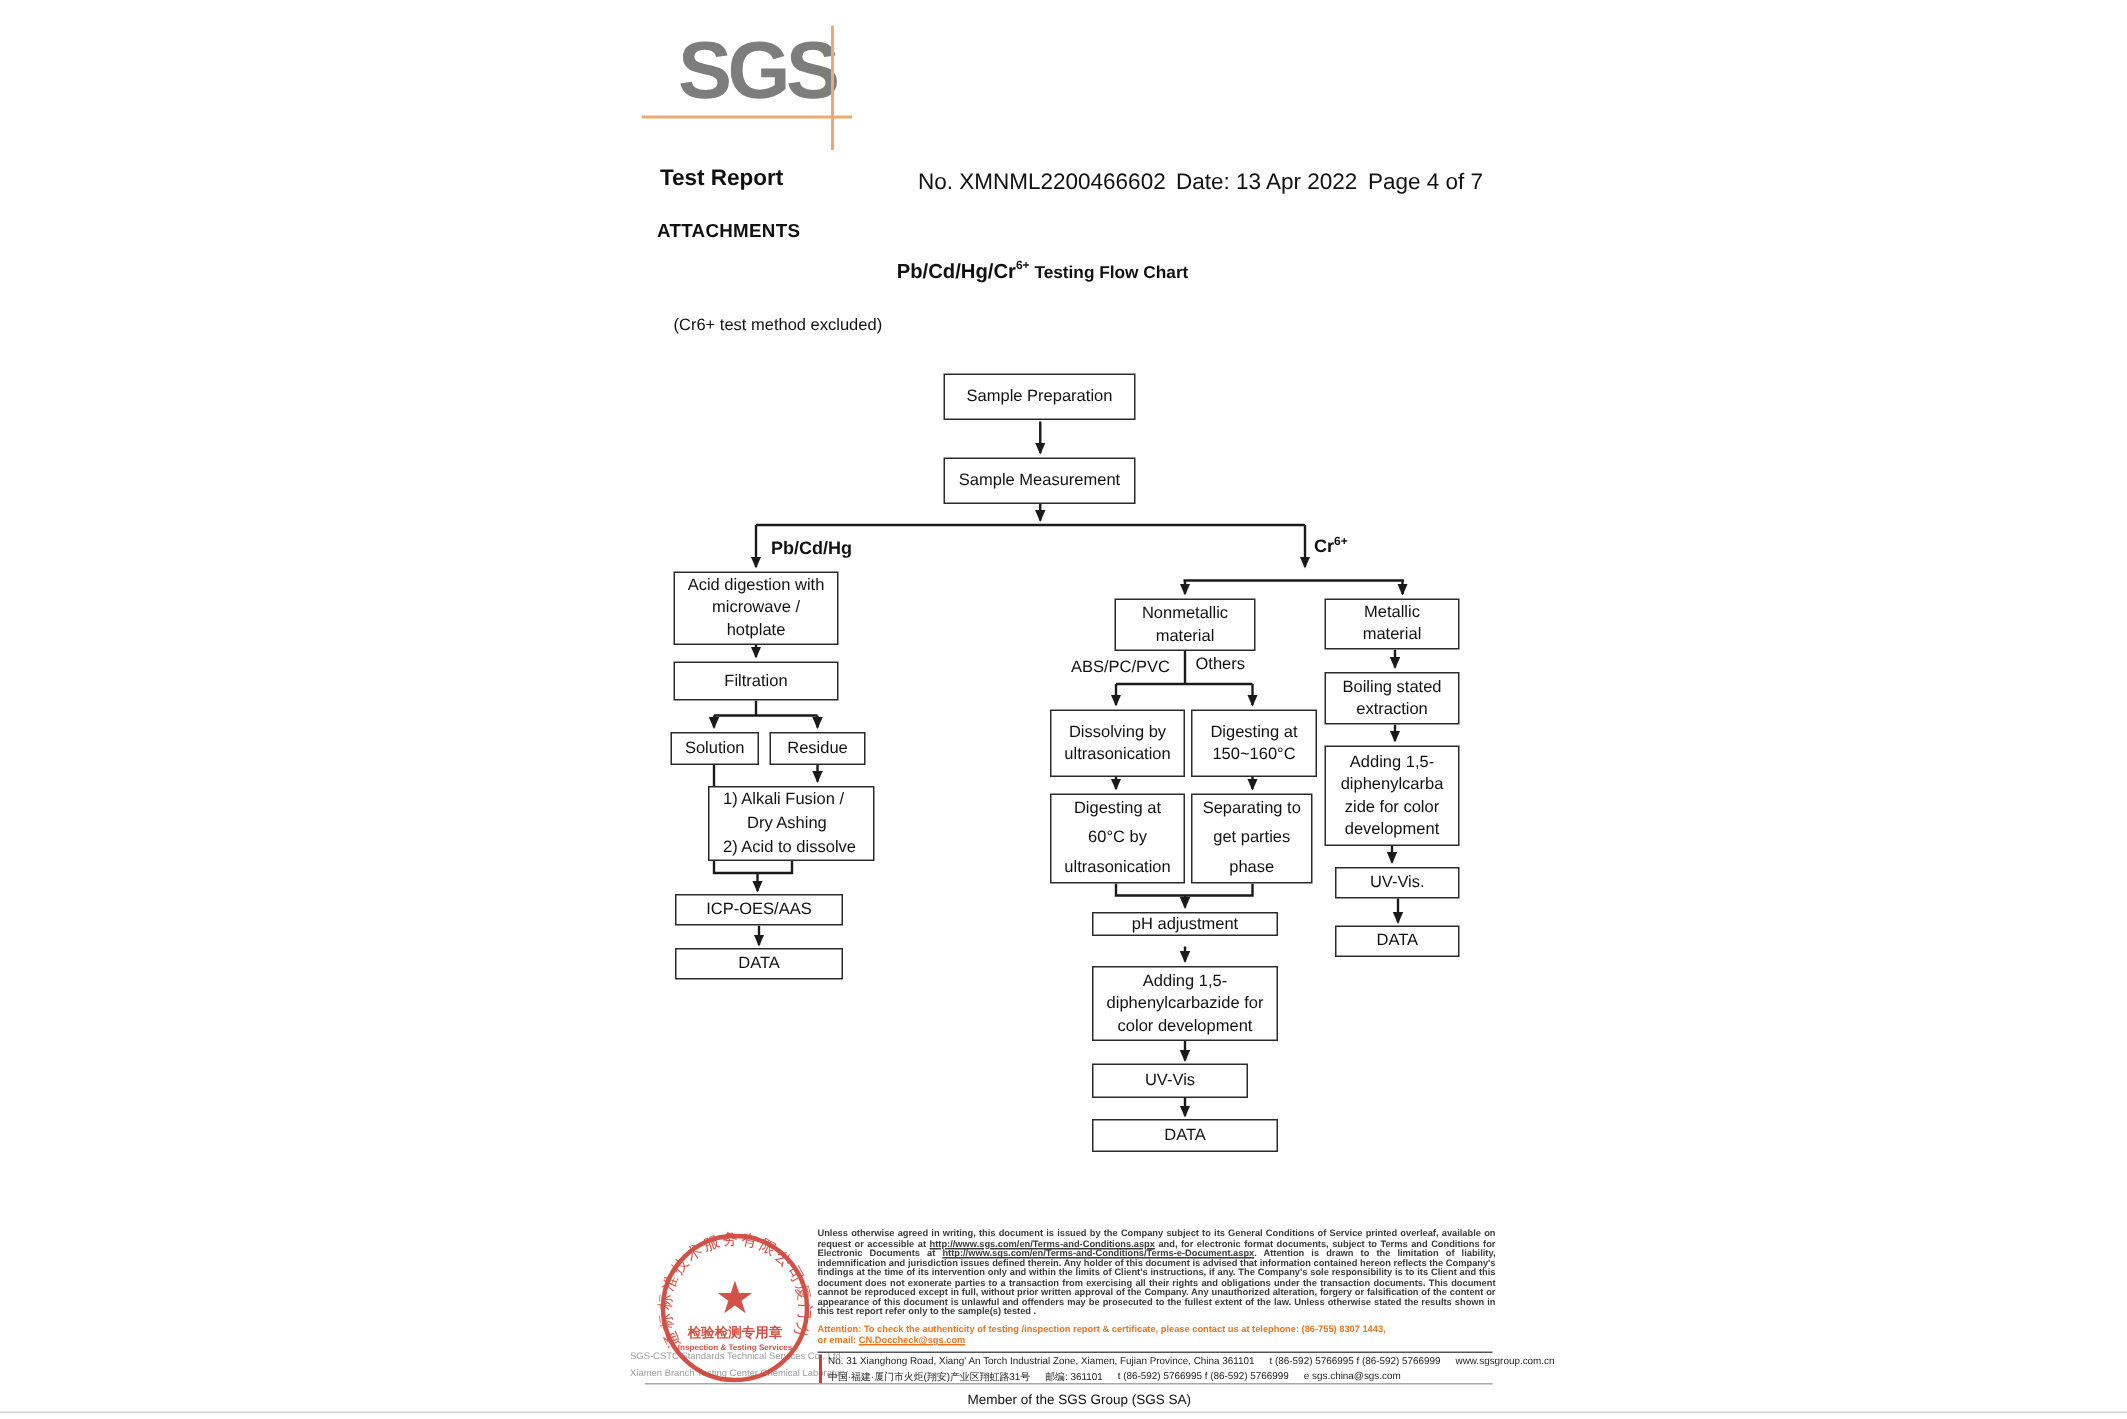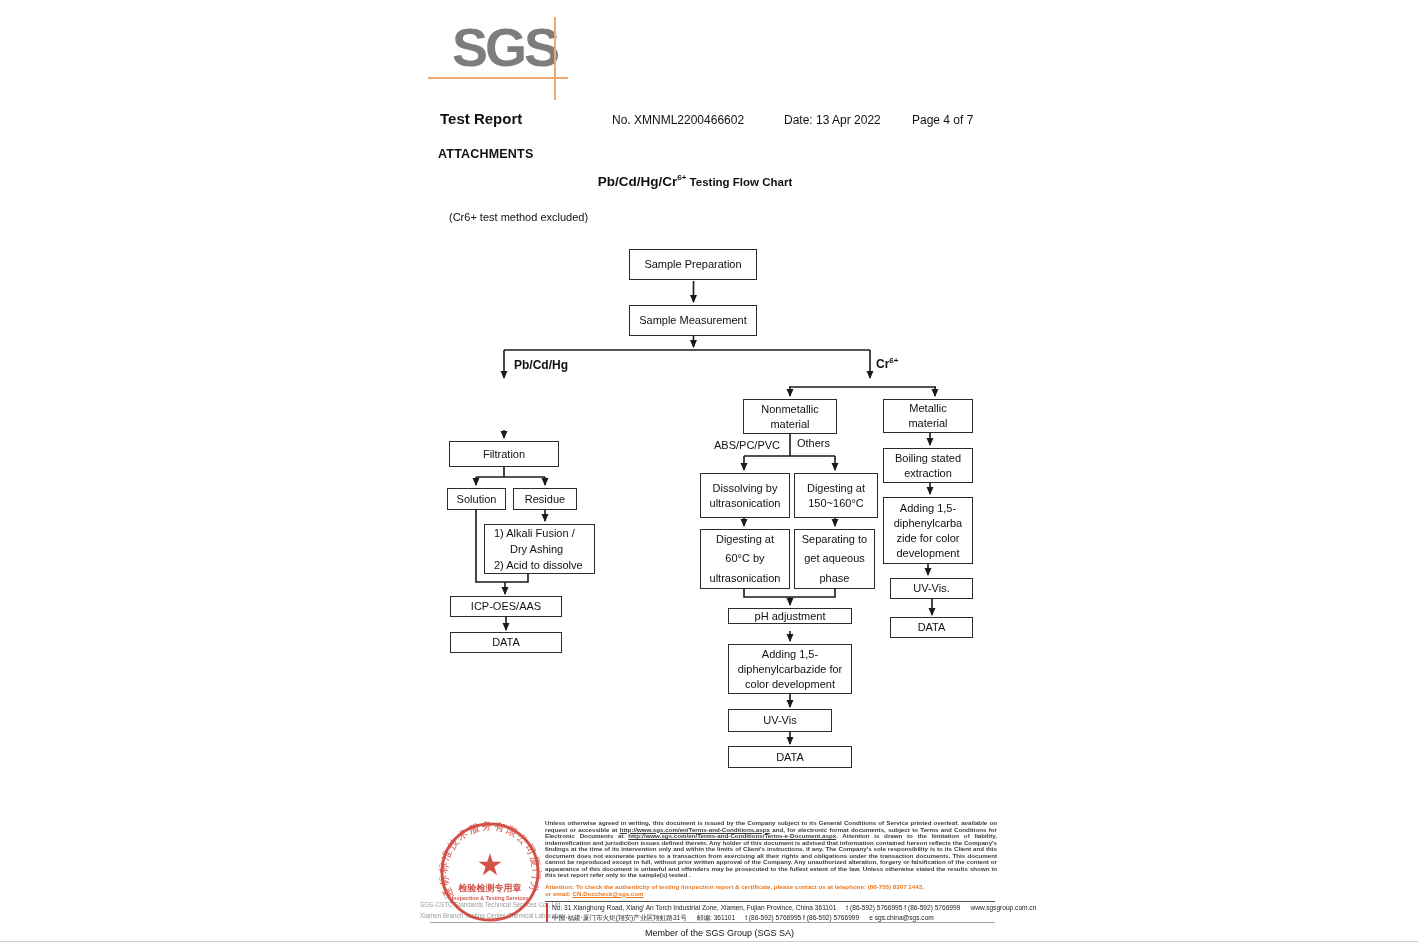--- a/index.html
+++ b/index.html
@@ -5,37 +5,37 @@
   html,body{margin:0;padding:0;background:#ffffff;}
   #page{position:relative;width:1418px;height:946px;background:#fff;overflow:hidden;
         font-family:"Liberation Sans","DejaVu Sans",sans-serif;color:#111;}
 
   
   .logo{position:absolute;left:452px;top:20px;font-size:54px;font-weight:bold;
         color:#7d7d7d;letter-spacing:-3px;line-height:1;}
   .logo-hline{position:absolute;left:428px;top:77px;width:140px;height:2px;background:#edaa6f;}
   .logo-vline{position:absolute;left:554px;top:17px;width:2px;height:83px;background:#edaa6f;}
   .report-title{position:absolute;left:440px;top:110px;font-size:15px;font-weight:bold;}
-  .hmeta{position:absolute;top:113px;font-size:12px;white-space:nowrap;}
+  .hmeta{position:absolute;top:113px;font-size:15px;white-space:nowrap;}
   .hmeta.no{left:612px;} .hmeta.date{left:784px;} .hmeta.pg{left:912px;}
   .attachments{position:absolute;left:438px;top:147px;font-size:12.5px;font-weight:bold;letter-spacing:.2px;}
   .chart-title{position:absolute;left:520px;top:172px;width:350px;text-align:center;white-space:nowrap;}
   .chart-title .t-main{font-size:13.5px;font-weight:bold;}
   .chart-title sup{font-size:8px;font-weight:bold;}
   .chart-title .t-rest{font-size:11.5px;font-weight:bold;}
   .intro1{position:absolute;left:440px;top:197px;font-size:11px;}
   .intro2{position:absolute;left:449px;top:211px;font-size:11px;}
 
   
   svg.connectors{position:absolute;left:0;top:0;pointer-events:none;}
   .fbox{position:absolute;border:1.6px solid #2b2b2b;background:#fff;box-sizing:border-box;
         display:flex;flex-direction:column;justify-content:center;align-items:center;
         font-size:11px;line-height:15px;text-align:center;}
   .fbox.sp3{line-height:19.5px;}
-  .fbox.left{align-items:flex-start;padding-left:9px;text-align:left;line-height:16px;margin-left:12px;}
+  .fbox.left{align-items:flex-start;padding-left:9px;text-align:left;line-height:16px;}
   .fbox.left .ln2{margin-left:16px;}
   .flabel{position:absolute;font-size:11px;white-space:nowrap;}
   .flabel.bold{font-weight:bold;font-size:12px;}
   .flabel sup{font-size:8px;font-weight:bold;}
 
   
   .legal{position:absolute;left:545px;top:820px;width:452px;font-size:6.2px;line-height:6.5px;
          color:#3c3c3c;font-weight:bold;text-align:justify;}
   .legal .u{text-decoration:underline;}
   .attention{position:absolute;left:545px;top:884px;width:452px;font-size:6.2px;line-height:6.6px;
@@ -114,20 +114,25 @@
   <div class="fbox" style="left:629px;top:249px;width:128px;height:31px">
       <span>Sample Preparation</span>
     </div>
   <div class="fbox" style="left:629px;top:305px;width:128px;height:31px">
       <span>Sample Measurement</span>
     </div>
 
   <div class="flabel bold" style="left:514px;top:358px">Pb/Cd/Hg</div>
   <div class="flabel bold" style="left:876px;top:356px"><span>Cr</span><sup>6+</sup></div>
 
+  <div class="fbox" style="left:449px;top:381px;width:110px;height:49px">
+    <span>Acid digestion with</span>
+    <span>microwave /</span>
+    <span>hotplate</span>
+  </div>
   <div class="fbox" style="left:449px;top:441px;width:110px;height:26px">
       <span>Filtration</span>
     </div>
   <div class="fbox" style="left:447px;top:488px;width:59px;height:22px">
       <span>Solution</span>
     </div>
   <div class="fbox" style="left:513px;top:488px;width:64px;height:22px">
       <span>Residue</span>
     </div>
   <div class="fbox left" style="left:472px;top:524px;width:111px;height:50px">
@@ -162,21 +167,21 @@
     <span>Digesting at</span>
     <span>150~160°C</span>
   </div>
   <div class="fbox sp3" style="left:700px;top:529px;width:90px;height:60px">
     <span>Digesting at</span>
     <span>60°C by</span>
     <span>ultrasonication</span>
   </div>
   <div class="fbox sp3" style="left:794px;top:529px;width:81px;height:60px">
     <span>Separating to</span>
-    <span>get aqueous</span>
+    <span>get parties</span>
     <span>phase</span>
   </div>
 
   <div class="fbox" style="left:883px;top:448px;width:90px;height:35px">
     <span>Boiling stated</span>
     <span>extraction</span>
   </div>
   <div class="fbox" style="left:883px;top:497px;width:90px;height:67px">
     <span>Adding 1,5-</span>
     <span>diphenylcarba</span>

